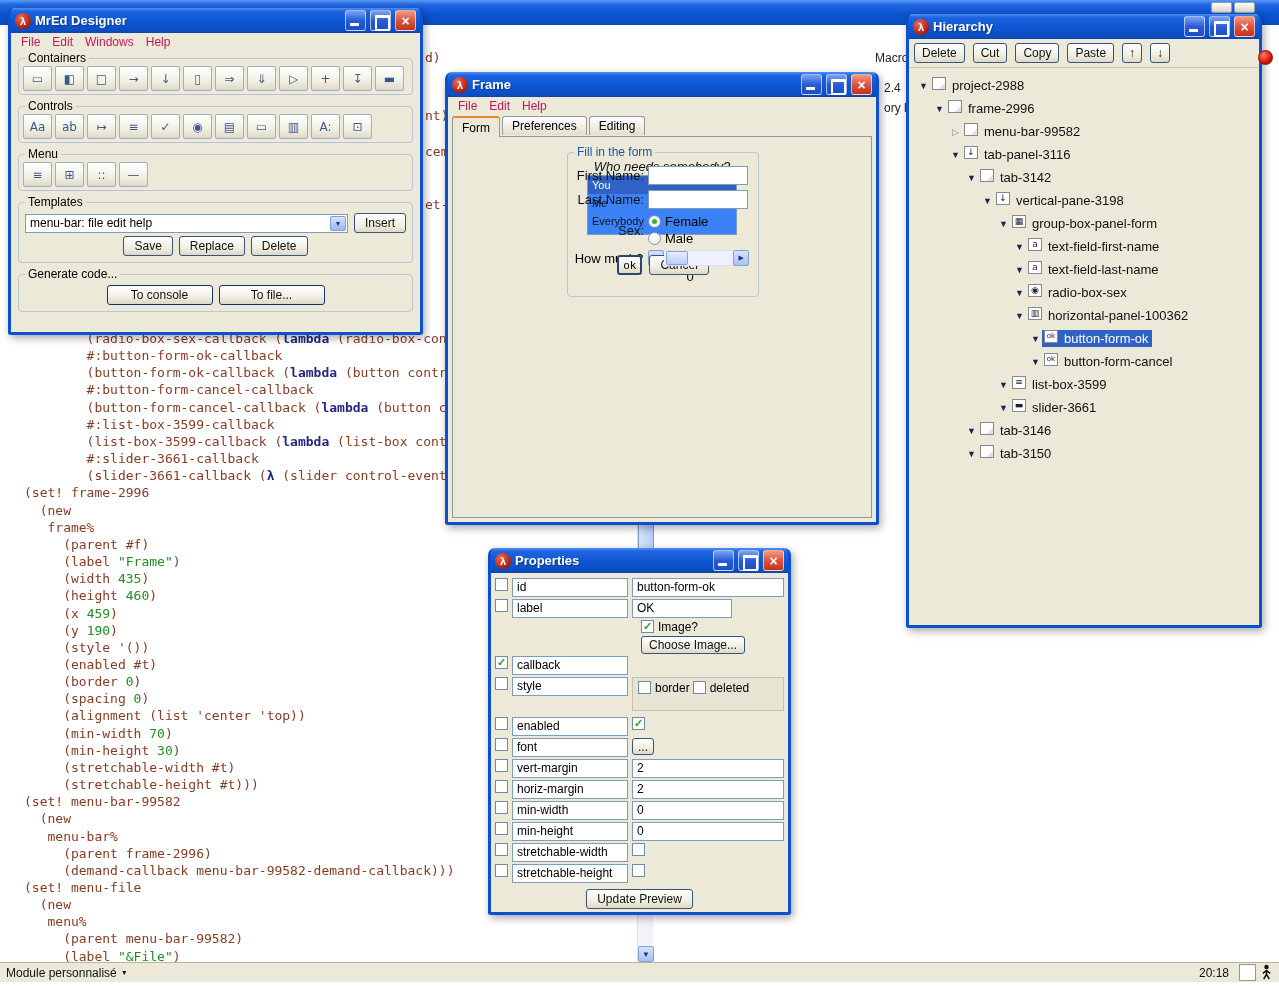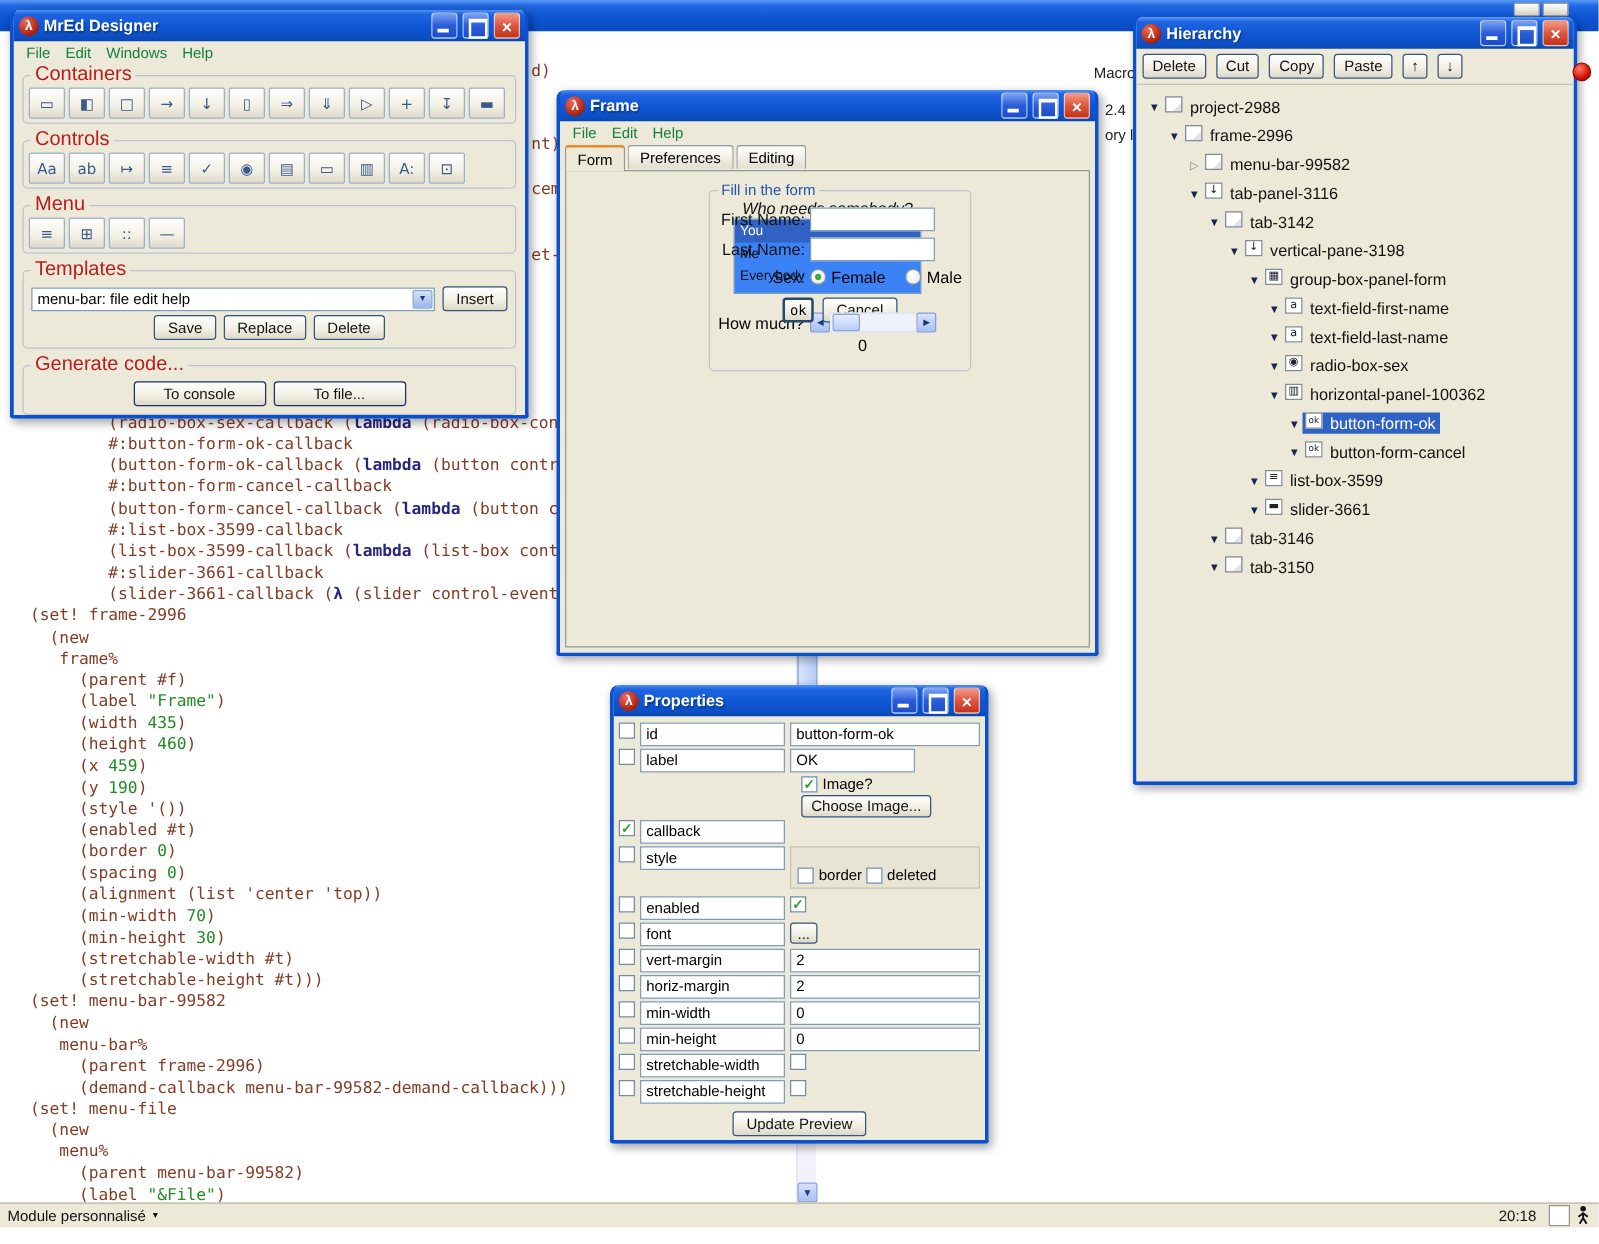--- a/index.html
+++ b/index.html
@@ -41,39 +41,39 @@
   .title-text{flex:1;color:#fff;font-weight:bold;font-size:13px;white-space:nowrap;overflow:hidden;
     text-shadow:1px 1px 1px #0a3a8c}
   .tb-btn{width:21px;height:21px;flex:none;border-radius:3px;border:1px solid rgba(255,255,255,.6);
     position:relative;display:flex;align-items:center;justify-content:center;cursor:default}
   .tb-min,.tb-max{background:linear-gradient(180deg,#7ba4f2,#2a5cd8 50%,#1c4ec8)}
   .tb-close{background:linear-gradient(180deg,#f29a84,#dd5540 50%,#c03418)}
   .tb-min::after{content:"";position:absolute;left:4px;bottom:4px;width:9px;height:3px;background:#fff}
   .tb-max::after{content:"";position:absolute;left:4px;top:4px;width:11px;height:11px;border:2px solid #fff;border-top-width:3px}
   .tb-close span{color:#fff;font-size:14px;font-weight:bold;line-height:1}
 
-  .menubar{display:flex;align-items:center;height:17px;padding:1px 4px;font-size:12px;color:#15803d}
+  .menubar{display:flex;align-items:center;height:17px;padding:1px 4px;font-size:12px;color:#be185d}
   .menu-item{padding:0 6px}
 
   .btn{display:inline-flex;align-items:center;justify-content:center;height:20px;padding:0 10px;
     border:1px solid #38547d;border-radius:3px;font-family:inherit;font-size:12px;color:#111;
     background:linear-gradient(180deg,#fefefe,#f1efe2 60%,#ddd8c8)}
   .btn-wide{width:106px;border-color:#17326b}
   .btn-sm{padding:0 7px}
   .btn-arrow{width:20px;padding:0;font-weight:bold}
 
   .cb{width:13px;height:13px;border:1px solid #6f8ba5;background:#fff;display:inline-flex;flex:none;
     align-items:center;justify-content:center}
   .cb.checked::after{content:"✓";color:#2ba12b;font-size:11px;font-weight:bold;margin-top:-1px}
-  .cb-label{display:flex;align-items:flex-end;gap:4px;font-size:12px}
+  .cb-label{display:flex;align-items:flex-start;gap:4px;font-size:12px}
 
   
   #mred{left:8px;top:8px;width:415px;height:327px;z-index:5}
   .group{border:1px solid #bcc5d4;border-radius:4px;margin:1px 7px 4px;padding:1px 4px 3px;background:#ece9d8}
-  .group legend{color:#b91c1c;font-size:16px;padding:0 3px;margin-left:2px}
+  .group legend{color:#000000;font-size:12px;padding:0 3px;margin-left:2px}
   .tool-row{display:flex;gap:3px}
   .tool-btn{width:29px;height:25px;flex:none;border:1px solid #9db0c8;border-radius:2px;
     display:flex;align-items:center;justify-content:center;
     background:linear-gradient(180deg,#fff,#f2f0e4 60%,#ded9ca)}
   .tool-glyph{font-family:"DejaVu Sans",sans-serif;font-size:12px;color:#3a5a8c;line-height:1}
   .grp-row{display:flex;align-items:center;gap:6px;margin:3px 2px}
   .grp-row.center{justify-content:center}
   .combo{flex:1;height:19px;position:relative;border:1px solid #7f9db9;background:#fff;
     display:flex;align-items:center;padding:0 18px 0 4px;font-size:12px;white-space:nowrap;overflow:hidden}
   .combo-btn{position:absolute;right:1px;top:1px;bottom:1px;width:16px;border:1px solid #7da2ce;border-radius:2px;
@@ -87,21 +87,21 @@
     border:1px solid #919b9c;border-bottom:none;border-radius:3px 3px 0 0;
     background:linear-gradient(180deg,#fff,#e3dfcd)}
   .tab.active{height:21px;margin-bottom:-1px;background:#ece9d8;border-top:2px solid #e68b2c;z-index:2}
   .tab-panel{position:absolute;left:4px;right:4px;top:64px;bottom:4px;border:1px solid #919b9c;background:#ece9d8}
   .form-group{position:absolute;left:114px;top:8px;width:192px;height:152px;
     border:1px solid #bcc5d4;border-radius:4px;padding:2px 6px}
   .form-group legend{color:#1e55a8;font-size:12px;padding:0 3px}
   .f-row{display:flex;align-items:center;gap:4px;margin-top:5px}
   .f-label{width:70px;text-align:right;font-size:13px;color:#111;flex:none}
   .f-field{width:100px;height:19px;border:1px solid #7f9db9;background:#fff}
-  .radio-stack{display:flex;flex-direction:row;gap:16px}
+  .radio-stack{display:flex;flex-direction:column;gap:2px}
   .radio-row{display:flex;align-items:center;gap:4px;font-size:13px;height:15px}
   .radio{width:13px;height:13px;flex:none;border-radius:50%;border:1px solid #7a98af;position:relative;
     background:radial-gradient(circle at 40% 35%,#fff,#e6e6e6)}
   .radio.selected::after{content:"";position:absolute;left:3px;top:3px;width:5px;height:5px;border-radius:50%;background:#3faa3f}
   .f-buttons{display:flex;justify-content:center;gap:7px;margin-top:9px}
   .btn-ok{height:20px;min-width:25px;padding:0 4px;border:2px solid #27496e;border-radius:3px;
     font-family:"DejaVu Sans Mono",monospace;font-size:11px;
     background:linear-gradient(180deg,#fefefe,#f1efe2 60%,#ddd8c8)}
   .list-caption{margin-top:22px;text-align:center;font-size:13px;font-style:italic;color:#111}
   .listbox{width:150px;height:60px;margin:1px auto 0;border:1px solid #7f9db9;background:#3b82f6;

